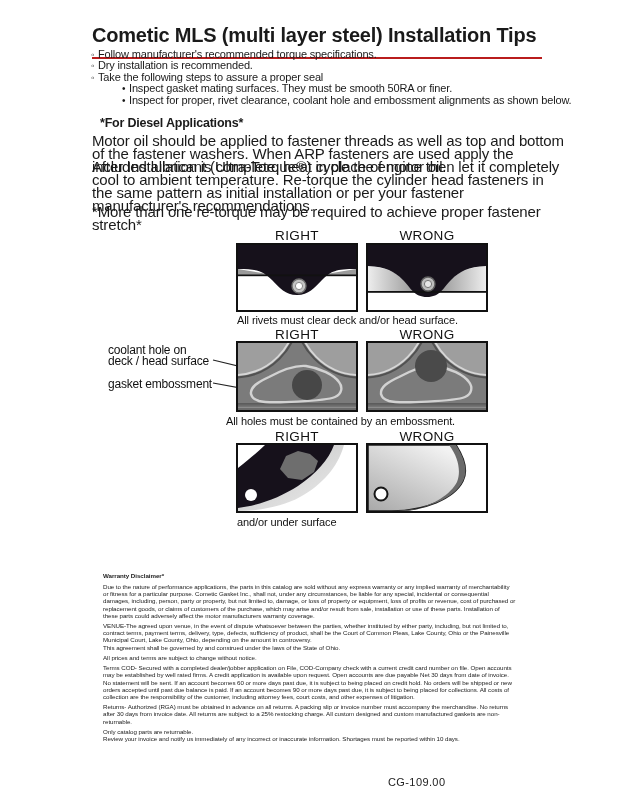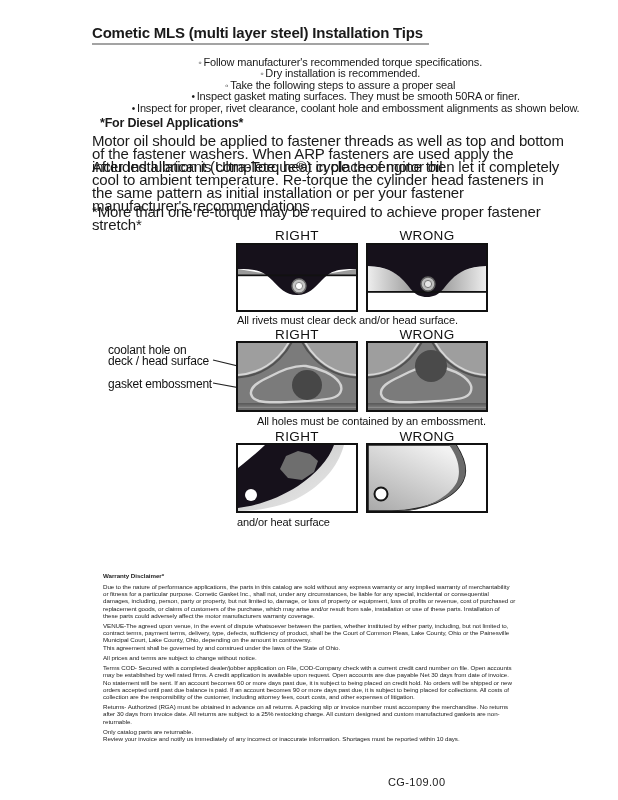--- a/index.html
+++ b/index.html
@@ -4,27 +4,27 @@
 <style>
   html,body { margin:0; padding:0; background:#ffffff; }
   .page {
     position:relative; width:618px; height:800px; background:#ffffff;
     font-family:"Liberation Sans", sans-serif; color:#1a1a1a; overflow:hidden;
   }
   .abs { position:absolute; }
 
   
   .title {
-    left:92px; top:24px; font-size:15px; font-weight:bold; letter-spacing:-0.2px;
-    border-bottom:2px solid #a3a3a3; padding-bottom:2px; padding-right:6px;
+    left:92px; top:24px; font-size:20px; font-weight:bold; letter-spacing:-0.2px;
+    border-bottom:2px solid #b91c1c; padding-bottom:10px; padding-right:6px;
   }
 
   
   .tips { left:87px; top:45px; font-size:11px; line-height:11.4px; letter-spacing:-0.15px; }
-  .tips ul { list-style:none; margin:12px; padding:0;text-align:center; }
+  .tips ul { list-style:none; margin:4px; padding:0; }
   .tips li { white-space:nowrap; }
   .tips li.top::before { content:"◦"; display:inline-block; width:7px; font-size:10px; }
   .tips li.sub { padding-left:31px; line-height:11.5px; }
   .tips li.sub::before { content:"•"; display:inline-block; width:7px; font-size:10px; }
 
   
   .diesel-h { left:100px; top:116px; font-size:12.5px; font-weight:bold; letter-spacing:-0.2px; }
   .body-p { left:92px; width:472px; font-size:15px; line-height:13px; letter-spacing:-0.15px; }
   .p1 { top:134px; }
   .p2 { top:160px; }
@@ -143,21 +143,21 @@
       <circle cx="-4" cy="-30" r="62" fill="#9e9e9e" stroke="#d6d6d6" stroke-width="2"></circle>
       <circle cx="122" cy="-30" r="62" fill="#9e9e9e" stroke="#d6d6d6" stroke-width="2"></circle>
       <rect y="60.5" width="118" height="1" fill="#3f3f3f"></rect>
       <rect y="61.5" width="118" height="5.5" fill="#6b6b6b"></rect>
       <rect y="63.8" width="118" height="0.9" fill="#9a9a9a"></rect>
       <path d="M13,51 C12,44 20,39 31,34 C44,27 57,22 68,23 C82,25 96,32 101,39 C105,44 104,51 97,54 C88,58 31,61 21,58 C15,56 14,54 13,51 Z" fill="none" stroke="#d2d2d2" stroke-width="2.4"></path>
       <circle cx="63" cy="23" r="16" fill="#4a4a4a"></circle>
     </svg>
   </div>
 
-  <div class="abs dcaption" style="left:226px; top:415px; width:260px; text-align:right;">All holes must be contained by an embossment.</div>
+  <div class="abs dcaption" style="left:226px; top:415px; width:260px; text-align:left;">All holes must be contained by an embossment.</div>
 
   <div class="abs dlabel" style="left:236px; top:429px;">RIGHT</div>
   <div class="abs dlabel" style="left:366px; top:429px;">WRONG</div>
 
   <div class="abs dbox" style="left:236px; top:443px;">
     <svg width="118" height="66" viewBox="0 0 118 66">
       <defs>
         <linearGradient id="g3r" x1="0" y1="0" x2="1" y2="1">
           <stop offset="0" stop-color="#bdbdbd"></stop>
             <stop offset="1" stop-color="#efefef"></stop>
@@ -180,21 +180,21 @@
         </linearGradient>
       </defs>
       <rect width="118" height="66" fill="#ffffff"></rect>
       <path d="M0,0 H88 C97,14 100,26 95,36 C86,54 56,66 24,66 H0 Z" fill="url(#g3w)" stroke="#1c1c1c" stroke-width="1.6"></path>
       <path d="M88,0 C97,14 100,26 95,36 C86,54 56,66 24,66 L38,66 C64,62 82,50 89,37 C93,27 91,13 81,0 Z" fill="#6a6a6a"></path>
       <circle cx="13" cy="49" r="6.5" fill="#ffffff" stroke="#161616" stroke-width="2"></circle>
     </svg>
   </div>
 
   <div class="abs dcaption" style="left:237px; top:516px;">
-    <div>and/or heat surface</div>
+    <div>and/or under surface</div>
   </div>
 
   <div class="abs legal">
     <p class="lh">Warranty Disclaimer*</p>
     <p>Due to the nature of performance applications, the parts in this catalog are sold without any express warranty or any implied warranty of merchantability or fitness for a particular purpose.  Cometic Gasket Inc., shall not, under any circumstances, be liable for any special, incidental or consequential damages, including, person, party or property, but not limited to, damage, or loss of property or equipment, loss of profits or revenue, cost of purchased or replacement goods, or claims of customers of the purchase, which may arise and/or result from sale, installation or use of these parts.  Installation of these parts could adversely affect the motor manufacturers warranty coverage.</p>
     <p class="tight">VENUE-The agreed upon venue, in the event of dispute whatsoever between the parties, whether instituted by either party, including, but not limited to, contract terms, payment terms, delivery, type, defects, sufficiency of product, shall be the Court of Common Pleas, Lake County, Ohio or the Painesville Municipal Court, Lake County, Ohio, depending on the amount in controversy.</p>
     <p>This agreement shall be governed by and construed under the laws of the State of Ohio.</p>
     <p>All prices and terms are subject to change without notice.</p>
     <p>Terms COD- Secured with a completed dealer/jobber application on File, COD-Company check with a current credit card number on file.  Open accounts may be established by well rated firms.  A credit application is available upon request.  Open accounts are due payable Net 30 days from date of invoice.  No statement will be sent.  If an account becomes 60 or more days past due, it is subject to being placed on credit hold.  No orders will be shipped or new orders accepted until past due balance is paid.  If an account becomes 90 or more days past due, it is subject to being placed for collections.  All costs of collection are the responsibility of the customer, including attorney fees, court costs, and other expenses of litigation.</p>
     <p>Returns- Authorized (RGA) must be obtained in advance on all returns.  A packing slip or invoice number must accompany the merchandise.  No returns after 30 days from invoice date.  All returns are subject to a 25% restocking charge.  All custom designed and custom manufactured gaskets are non-returnable.</p>

